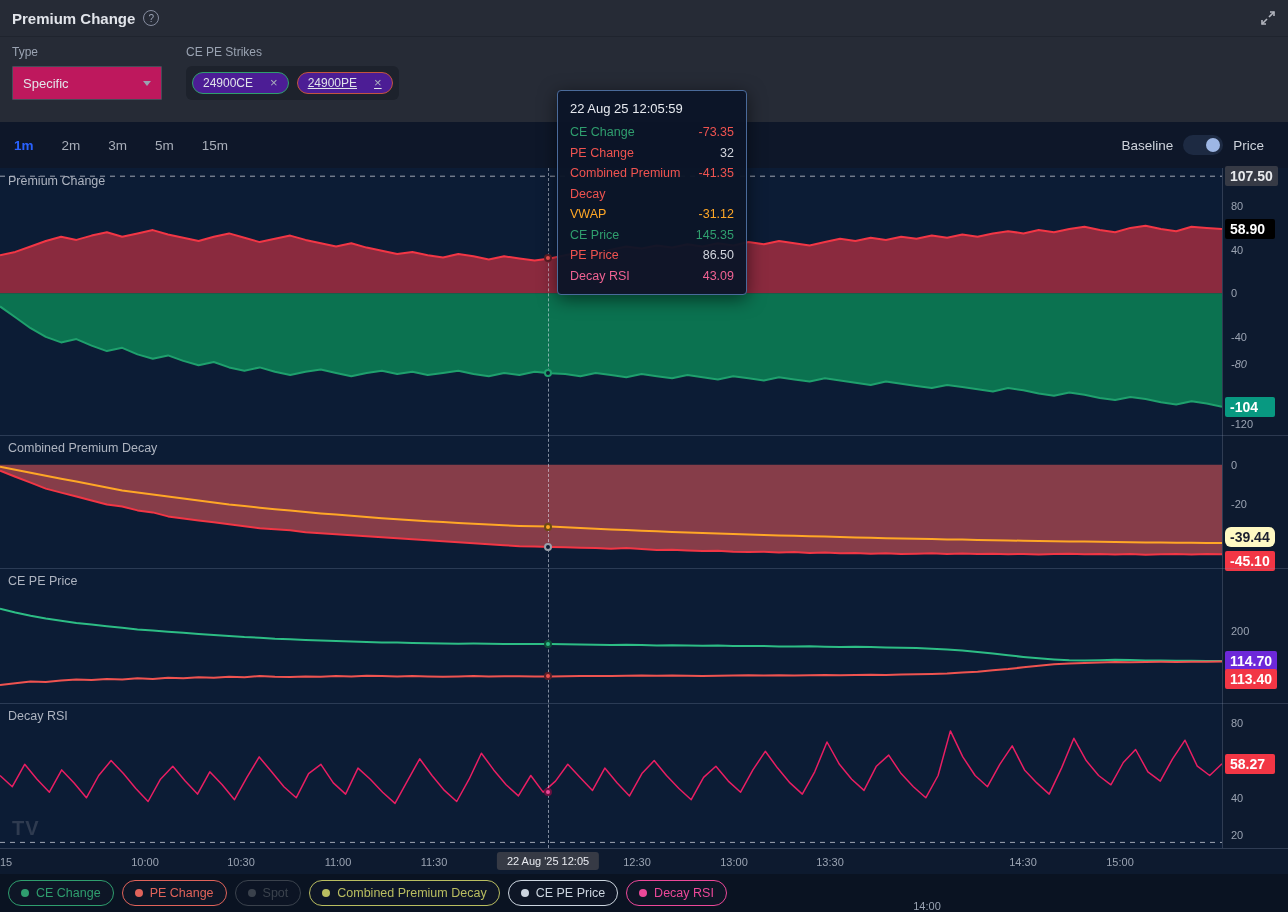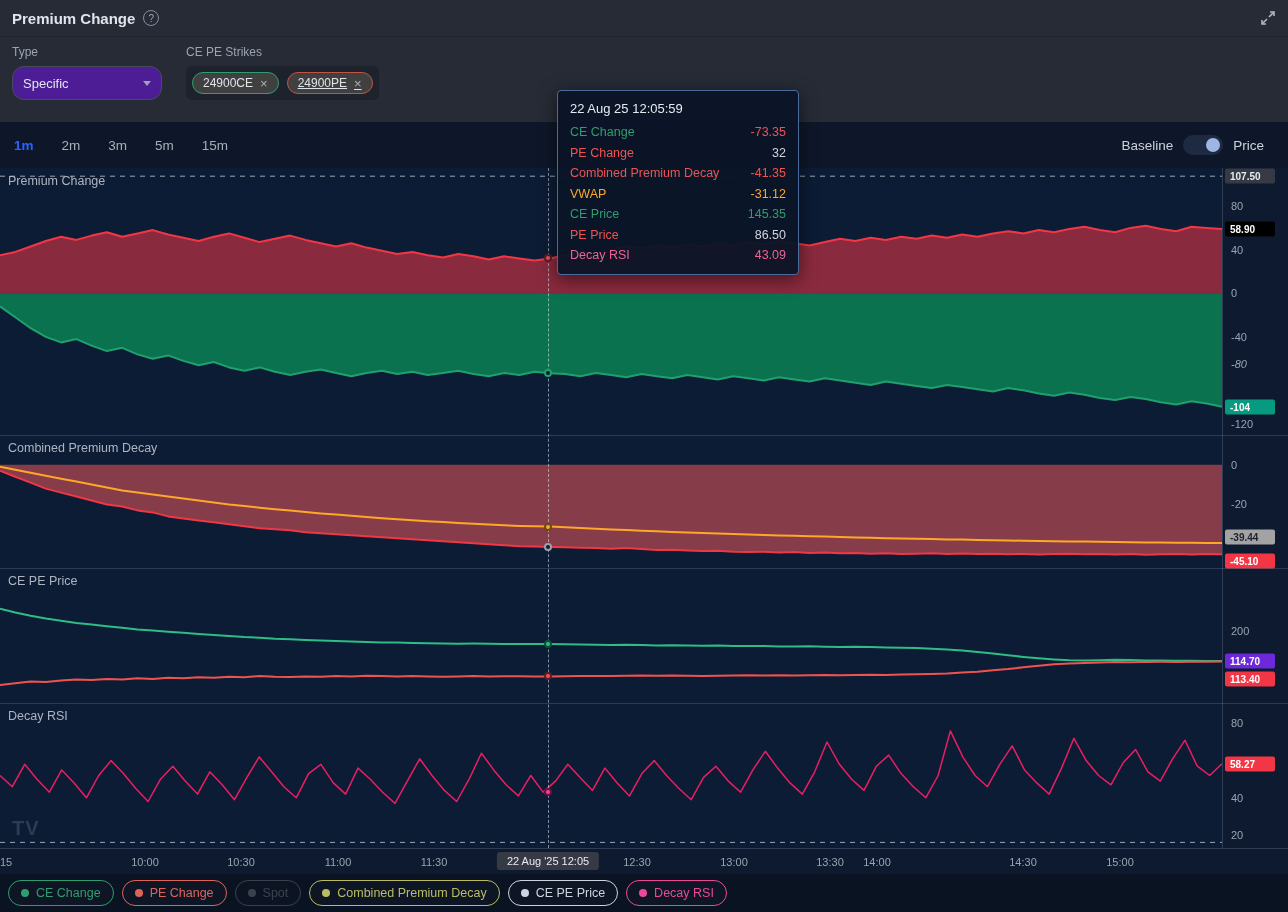--- a/index.html
+++ b/index.html
@@ -8,49 +8,49 @@
 
   
   .header{height:36px;background:#262b36;display:flex;align-items:center;gap:8px;padding:0 12px}
   .header .title{font-size:15px;font-weight:700;color:#e1e4ea}
   .help{width:16px;height:16px;border:1px solid #868da0;border-radius:50%;font-size:10px;display:flex;align-items:center;justify-content:center;color:#9aa2b4;cursor:pointer}
   .expand{margin-left:auto;cursor:pointer;display:flex;align-items:center}
 
   
   .controls{height:86px;background:#262b36;display:flex;gap:24px;padding:8px 12px 12px;border-top:1px solid #1f242e}
   .ctl-label{font-size:12px;color:#9aa3b2;margin-bottom:7px}
-  .select{width:150px;height:34px;background:#4c1d95;border:1px solid #464c59;border-radius:12px;display:flex;align-items:center;justify-content:space-between;padding:0 10px;color:#e3e6eb;cursor:pointer}
+  .select{width:150px;height:34px;background:#be185d;border:1px solid #464c59;border-radius:1px;display:flex;align-items:center;justify-content:space-between;padding:0 10px;color:#e3e6eb;cursor:pointer}
   .caret{width:0;height:0;border-left:4px solid transparent;border-right:4px solid transparent;border-top:5px solid #9aa3b2}
   .chips{background:#1d222c;border-radius:6px;padding:4px 6px;display:flex;gap:8px;height:34px;align-items:center}
-  .chip{display:inline-flex;align-items:flex-end;gap:7px;border:1px solid #666;border-radius:14px;padding:3px 10px;font-size:12px;color:#dfe3ea;background:#404040;cursor:pointer}
+  .chip{display:inline-flex;align-items:flex-start;gap:17px;border:1px solid #666;border-radius:14px;padding:3px 10px;font-size:12px;color:#dfe3ea;background:#4c1d95;cursor:pointer}
   .chip .x{color:#aab1bd;font-size:13px;line-height:1}
 
   
   .tfbar{height:46px;background:#0e1729;display:flex;align-items:center;padding:0 14px;gap:28px;font-size:13.5px}
   .tf{color:#a8aeb9;cursor:pointer}
   .tf.active{color:#2962ff;font-weight:700}
   .baseline-group{margin-left:auto;display:flex;align-items:center;gap:10px;color:#cdd2da;padding-right:10px}
   .switch{width:40px;height:20px;border-radius:10px;background:#1d2a42;position:relative;cursor:pointer}
   .knob{position:absolute;right:3px;top:3px;width:14px;height:14px;border-radius:50%;background:#9db6e4}
 
   
   .chart-wrap{position:relative;height:680px;background:#0c1c35}
   .pane{position:absolute;left:0;width:1222px}
   .pane svg{position:absolute;left:0;top:0;display:block}
   .pane-title{position:absolute;left:8px;top:6px;font-size:12.5px;color:#aeb4c0;z-index:4;white-space:nowrap}
   .sep{position:absolute;left:0;width:1288px;height:1px;background:rgba(125,140,170,0.28);z-index:6}
   .price-axis{position:absolute;right:0;top:0;width:66px;height:100%;background:#0d1a2f;border-left:1px solid rgba(125,140,170,0.3);z-index:5}
   .ytick{position:absolute;left:8px;transform:translateY(-50%);font-size:11px;color:#9aa3b2}
-  .ybadge{position:absolute;left:2px;transform:translateY(-50%);font-size:10px;font-weight:700;padding:2px 5px;border-radius:2px;min-width:50px}
+  .ybadge{position:absolute;left:2px;transform:translateY(-50%);font-size:14px;font-weight:700;padding:2px 5px;border-radius:2px;min-width:50px}
   .crosshair{position:absolute;top:0;height:680px;width:0;border-left:1px dashed rgba(226,233,245,0.55);z-index:4}
   .marker{position:absolute;width:8px;height:8px;border-radius:50%;border:2px solid;transform:translate(-50%,-50%);z-index:5}
   .watermark{position:absolute;left:12px;bottom:8px;z-index:3;color:#2f3b50;font-weight:700;font-size:20px;letter-spacing:1px}
 
   
-  .tooltip{position:absolute;left:557px;top:-78px;width:242px;background:rgba(11,21,40,0.96);border:1px solid #4a6a9a;border-radius:4px;z-index:20;padding:5px 0 8px;box-shadow:0 4px 18px rgba(0,0,0,0.55)}
+  .tooltip{position:absolute;left:557px;top:-78px;width:190px;background:rgba(11,21,40,0.96);border:1px solid #4a6a9a;border-radius:4px;z-index:20;padding:5px 0 8px;box-shadow:0 4px 18px rgba(0,0,0,0.55)}
   .tt-head{padding:5px 12px 6px;font-size:13px;color:#e6e9ef}
   .tt-row{display:flex;justify-content:space-between;gap:10px;padding:0 12px;font-size:12.5px;line-height:20.5px}
 
   
   .time-axis{position:relative;height:26px;background:#0d1a2f;border-top:1px solid rgba(125,140,170,0.3);font-size:11px;color:#9aa3b2;cursor:ew-resize}
   .tlabel{position:absolute;top:7px;transform:translateX(-50%);white-space:nowrap}
   .tbadge{position:absolute;top:3px;transform:translateX(-50%);background:#363a45;color:#e8eaf0;padding:3px 10px;border-radius:3px;font-size:11px;white-space:nowrap;z-index:2}
 
   
   .legend{height:38px;background:#0a1322;display:flex;align-items:center;gap:8px;padding:0 8px}
@@ -162,21 +162,21 @@
       <div class="ytick" style="top: 81.7347px;">40</div>
       <div class="ytick" style="top: 125.327px;">0</div>
       <div class="ytick" style="top: 168.918px;">-40</div>
       <div class="ytick" style="top: 196px; font-style: italic;">-80</div>
       <div class="ytick" style="top: 256.102px;">-120</div>
       <div class="ybadge" style="top: 8.17347px; background: rgb(54, 58, 69); color: rgb(232, 234, 237);">107.50</div>
       <div class="ybadge" style="top: 61.1376px; background: #000000; color: rgb(255, 255, 255);">58.90</div>
       <div class="ybadge" style="top: 238.665px; background: rgb(8, 153, 129); color: rgb(255, 255, 255);">-104</div>
       <div class="ytick" style="top: 296.776px;">0</div>
       <div class="ytick" style="top: 336.478px;">-20</div>
-      <div class="ybadge" style="top: 369px; background: #a3a3a3; color: rgb(28, 32, 48);">-39.44</div>
+      <div class="ybadge" style="top: 369px; background: #fef9c3; color: rgb(28, 32, 48); border-radius: 6px;">-39.44</div>
       <div class="ybadge" style="top: 393.067px; background: rgb(242, 54, 69); color: rgb(255, 255, 255);">-45.10</div>
       <div class="ytick" style="top: 463px; text-align: center;">200</div>
       <div class="ybadge" style="top: 492.909px; background: #6d28d9; color: rgb(255, 255, 255);">114.70</div>
       <div class="ybadge" style="top: 510.909px; background: rgb(242, 54, 69); color: rgb(255, 255, 255);">113.40</div>
       <div class="ytick" style="top: 555.449px;">80</div>
       <div class="ytick" style="top: 629.808px;">40</div>
       <div class="ytick" style="top: 666.987px;">20</div>
       <div class="ybadge" style="top: 595.844px; background: rgb(242, 54, 69); color: rgb(255, 255, 255);">58.27</div>
     </div>
   <div class="crosshair" style="left: 548px;"></div>
@@ -217,21 +217,21 @@
 
 <div class="time-axis">
     <span class="tlabel" style="left: 6px;">15</span>
     <span class="tlabel" style="left: 145px;">10:00</span>
     <span class="tlabel" style="left: 241px;">10:30</span>
     <span class="tlabel" style="left: 338px;">11:00</span>
     <span class="tlabel" style="left: 434px;">11:30</span>
     <span class="tlabel" style="left: 637px;">12:30</span>
     <span class="tlabel" style="left: 734px;">13:00</span>
     <span class="tlabel" style="left: 830px;">13:30</span>
-    <span class="tlabel" style="left: 877px;">14:00</span>
+    <span class="tlabel" style="left: 927px; margin-top: 44px;">14:00</span>
     <span class="tlabel" style="left: 1023px;">14:30</span>
     <span class="tlabel" style="left: 1120px;">15:00</span>
     <span class="tbadge" style="left: 548px;">22 Aug '25 12:05</span>
   </div>
 
 <div class="legend">
   <span class="pill" style="border-color: rgb(47, 158, 110);">
     <span class="dot" style="background-color: rgb(47, 158, 110);"></span>
     <span style="color: rgb(47, 158, 110);">CE Change</span>
   </span>

